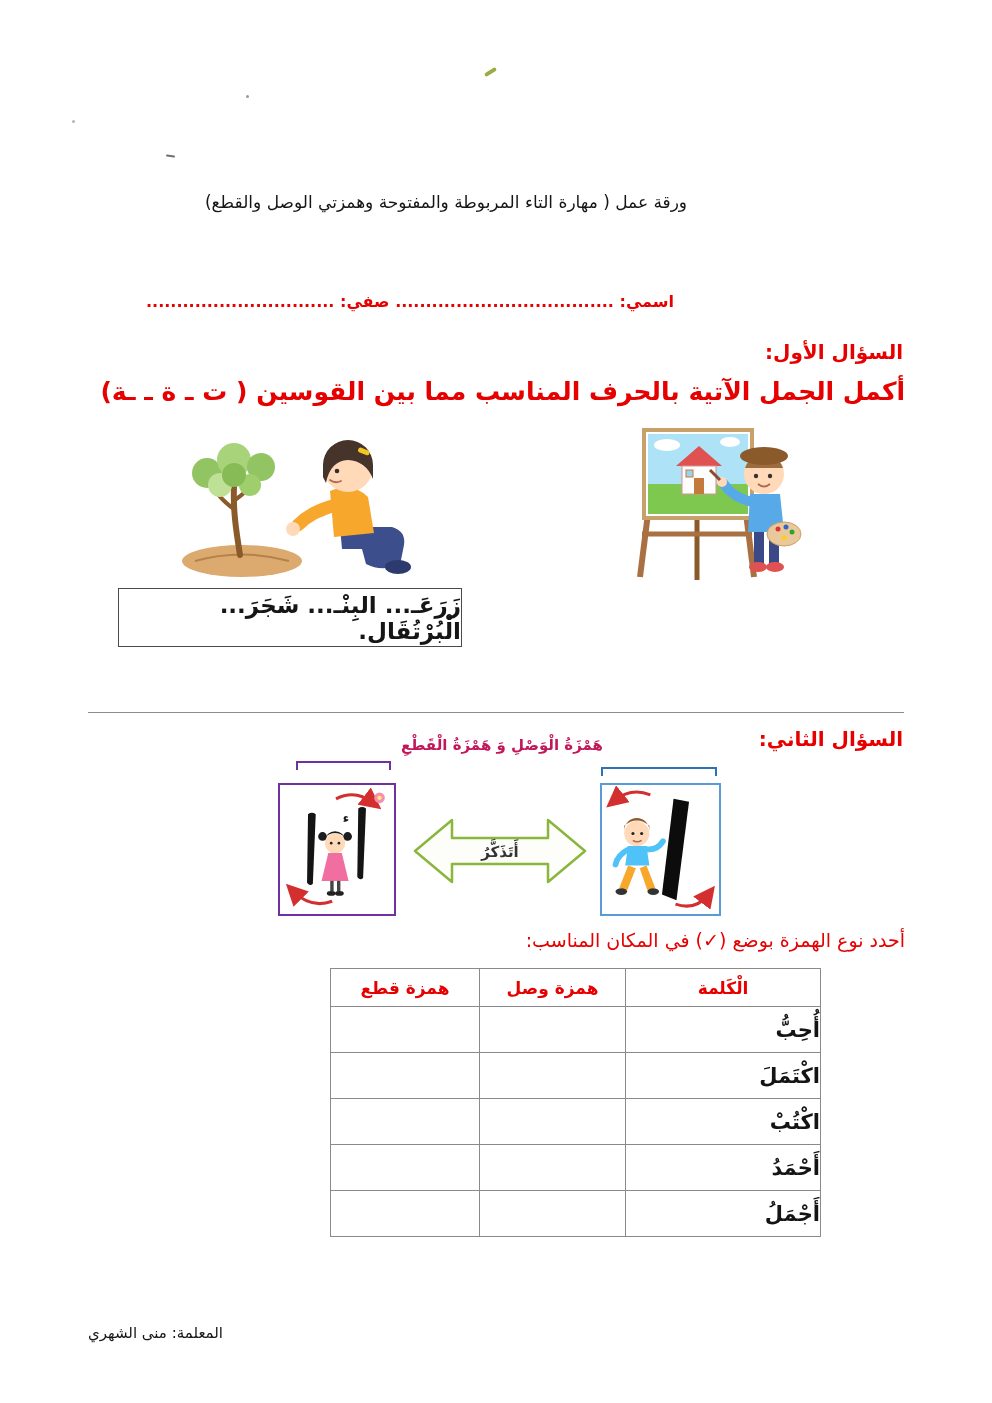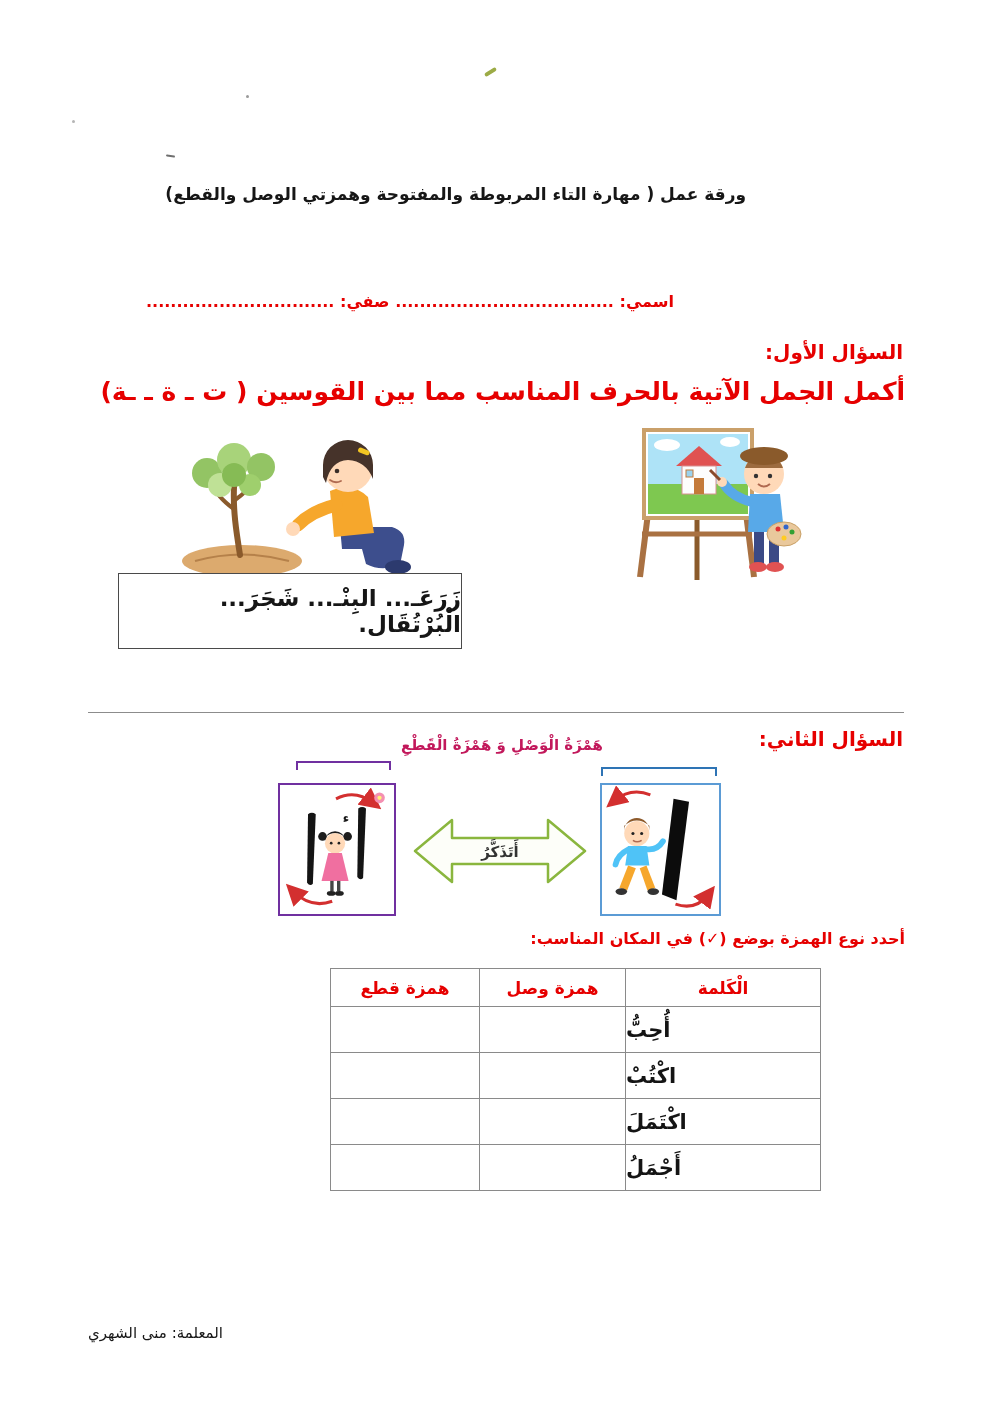--- a/index.html
+++ b/index.html
@@ -6,66 +6,66 @@
   html,body { background:#ececec; }
   body { font-family:"DejaVu Sans", sans-serif; }
   .sheet { position:relative; width:992px; height:1403px; margin:0 auto; background:#ffffff; overflow:hidden; }
 
   .artifact { position:absolute; }
   .leaf  { left:484px; top:70px;  width:13px; height:4px; background:#9cab45; border-radius:2px; transform:rotate(-32deg); }
   .dot1  { left:246px; top:95px;  width:3px; height:3px; background:#9a9a9a; border-radius:50%; }
   .dot2  { left:72px;  top:120px; width:3px; height:3px; background:#b5b5b5; border-radius:50%; }
   .dash1 { left:166px; top:155px; width:9px; height:2px; background:#6f6f6f; border-radius:1px; transform:rotate(8deg); }
 
-  .title { position:absolute; left:146px; top:184px; width:600px; 
-           font-size:17px; font-weight:700; color:#161616; direction:rtl; }
+  .title { position:absolute; left:146px; top:192px; width:600px; text-align:center;
+           font-size:17px; font-weight:400; color:#161616; direction:rtl; }
   .name-line { position:absolute; left:146px; top:292px; width:700px; text-align:left;
            font-size:16px; font-weight:700; color:var(--accent-red,#e60000); direction:rtl; }
 
   .q-label { position:absolute; right:89px; font-size:20px; font-weight:700;
            color:var(--accent-red,#e60000); direction:rtl; }
   .q1-label { top:340px; }
   .q2-label { top:727px; }
   .q1-instruction { position:absolute; right:87px; top:377px; font-size:25px; font-weight:700;
            color:var(--accent-red,#e60000); direction:rtl; }
 
   .illus { position:absolute; }
   .girl-illus { left:160px; top:415px; width:270px; height:170px; }
   .boy-illus  { left:612px; top:412px; width:195px; height:175px; }
 
   .sentence-box { position:absolute; border:1px solid #4a4a4a; background:#fff;
            display:flex; align-items:center; justify-content:center;
            font-size:23px; font-weight:600; color:#161616; direction:rtl; }
   .box-right { left:590px; top:588px; width:313px; height:54px; }
-  .box-left  { left:118px; top:573px; width:344px; height:76px;padding-left:36px; }
+  .box-left  { left:118px; top:588px; width:344px; height:59px;padding-left:36px; }
 
   .divider { position:absolute; left:88px; top:712px; width:816px; border:none; border-top:1px solid #8c8c8c; }
 
   .q2-heading { position:absolute; left:391px; top:736px; width:212px; 
            font-size:15px; font-weight:700; color:var(--heading-magenta,#c2185b); direction:rtl; }
   .bracket { position:absolute; height:9px; }
   .bracket.purple { left:296px; top:761px; width:95px;
            border-top:2px solid var(--purple,#7030a0); border-left:2px solid var(--purple,#7030a0); border-right:2px solid var(--purple,#7030a0); }
   .bracket.blue { left:601px; top:767px; width:116px;
            border-top:2px solid var(--blue,#2e74b5); border-left:2px solid var(--blue,#2e74b5); border-right:2px solid var(--blue,#2e74b5); }
 
   .rem-box { position:absolute; background:#fff; }
   .girl-box { left:278px; top:783px; width:118px; height:133px; border:2px solid var(--purple,#7030a0); }
   .boy-box  { left:600px; top:783px; width:121px; height:133px; border:2px solid var(--box-blue,#5b9bd5); }
   .arrow-wrap { position:absolute; left:412px; top:808px; width:176px; height:86px; }
 
-  .q2-instruction { position:absolute; right:87px; top:929px; font-size:16px; font-weight:700;
+  .q2-instruction { position:absolute; right:87px; top:929px; font-size:19px; font-weight:400;
            color:var(--accent-red,#e60000); direction:rtl; }
 
   .hamza-table { position:absolute; left:330px; top:968px; width:490px;
            border-collapse:collapse; direction:rtl; table-layout:fixed; background:#fff; }
   .hamza-table th, .hamza-table td { border:1px solid var(--table-border,#8a8a8a); padding:0;margin-top:8px; }
   .hamza-table th { height:38px; font-size:17px; font-weight:700; color:var(--accent-red,#e60000); text-align:center; }
   .hamza-table td { height:46px; }
-  .hamza-table td.word { font-size:21px; font-weight:700; color:#141414; text-align:left; }
+  .hamza-table td.word { font-size:21px; font-weight:700; color:#141414; text-align:right; }
 
   .footer { position:absolute; left:88px; top:1324px; font-size:15px; color:#161616; direction:rtl; }
 </style>
 </head>
 <body>
 
 <div class="sheet">
 
   <div class="artifact leaf"></div>
   <div class="artifact dot1"></div>
@@ -226,26 +226,31 @@
         <th>همزة قطع</th>
       </tr>
     </thead>
     <tbody>
       <tr>
         <td class="word">أُحِبُّ</td>
         <td class="answer"></td>
         <td class="answer"></td>
       </tr>
       <tr>
+        <td class="word">اكْتَمَلَ</td>
+        <td class="answer"></td>
+        <td class="answer"></td>
+      </tr>
+      <tr>
         <td class="word">اكْتُبْ</td>
         <td class="answer"></td>
         <td class="answer"></td>
       </tr>
       <tr>
-        <td class="word">اكْتَمَلَ</td>
+        <td class="word">أَحْمَدُ</td>
         <td class="answer"></td>
         <td class="answer"></td>
       </tr>
       <tr>
         <td class="word">أَجْمَلُ</td>
         <td class="answer"></td>
         <td class="answer"></td>
       </tr>
     </tbody>
   </table>

